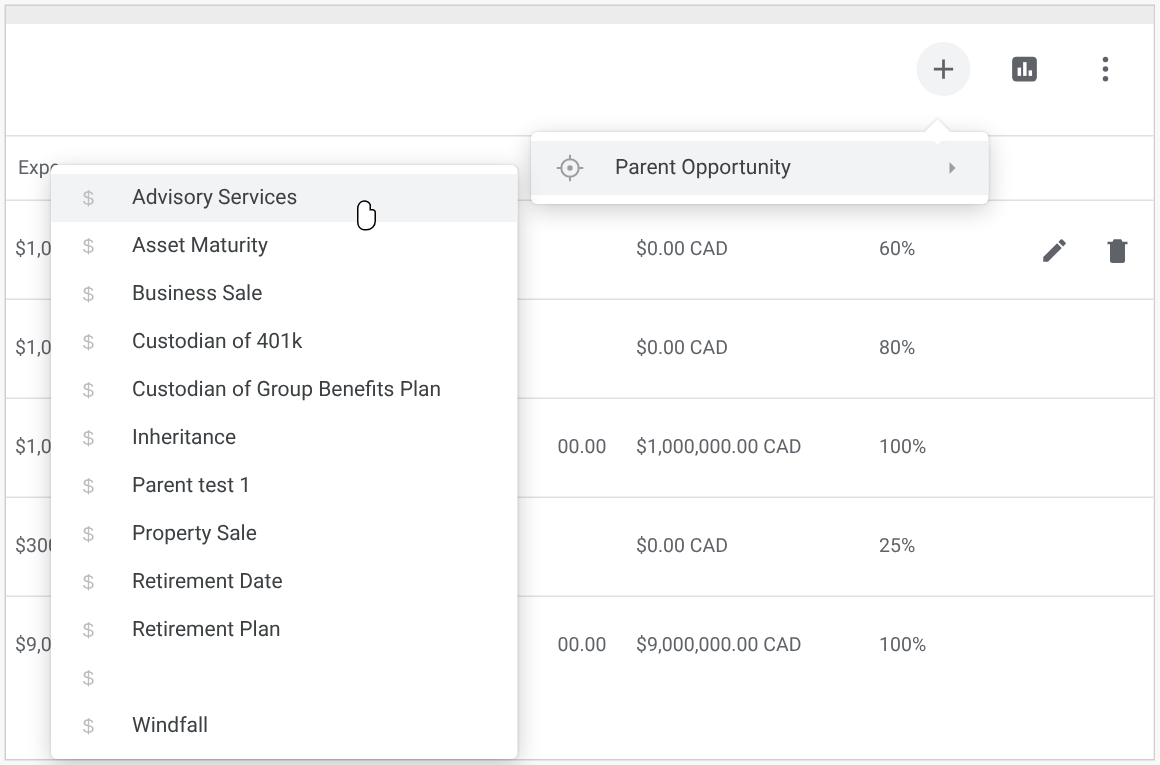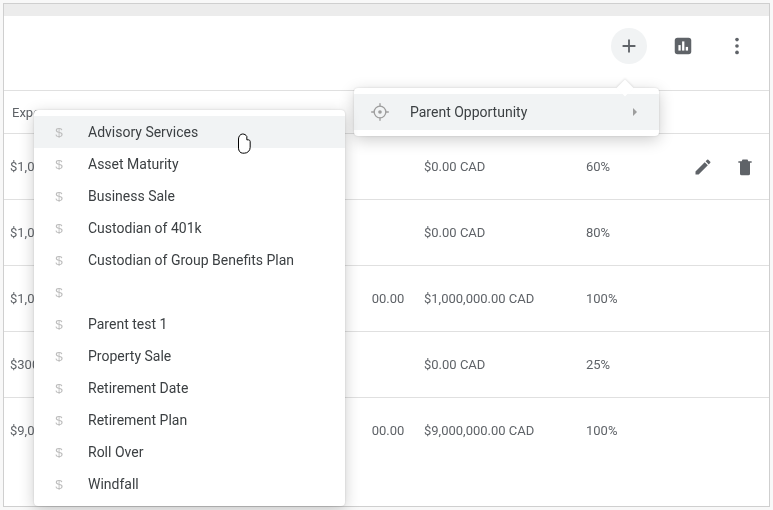--- a/index.html
+++ b/index.html
@@ -285,20 +285,21 @@
       <div class="dd-item">
         <svg class="dd-icon" viewBox="0 0 24 24">
             <text x="12" y="18" text-anchor="middle" font-size="18" fill="currentColor" font-family="Arial">$</text>
           </svg>
         <span class="dd-label">Custodian of Group Benefits Plan</span>
       </div>
       <div class="dd-item">
         <svg class="dd-icon" viewBox="0 0 24 24">
             <text x="12" y="18" text-anchor="middle" font-size="18" fill="currentColor" font-family="Arial">$</text>
           </svg>
+        <span class="dd-label">Inheritance</span>
       </div>
       <div class="dd-item">
         <svg class="dd-icon" viewBox="0 0 24 24">
             <text x="12" y="18" text-anchor="middle" font-size="18" fill="currentColor" font-family="Arial">$</text>
           </svg>
         <span class="dd-label">Parent test 1</span>
       </div>
       <div class="dd-item">
         <svg class="dd-icon" viewBox="0 0 24 24">
             <text x="12" y="18" text-anchor="middle" font-size="18" fill="currentColor" font-family="Arial">$</text>
@@ -314,21 +315,20 @@
       <div class="dd-item">
         <svg class="dd-icon" viewBox="0 0 24 24">
             <text x="12" y="18" text-anchor="middle" font-size="18" fill="currentColor" font-family="Arial">$</text>
           </svg>
         <span class="dd-label">Retirement Plan</span>
       </div>
       <div class="dd-item">
         <svg class="dd-icon" viewBox="0 0 24 24">
             <text x="12" y="18" text-anchor="middle" font-size="18" fill="currentColor" font-family="Arial">$</text>
           </svg>
-        <span class="dd-label">Roll Over</span>
       </div>
       <div class="dd-item">
         <svg class="dd-icon" viewBox="0 0 24 24">
             <text x="12" y="18" text-anchor="middle" font-size="18" fill="currentColor" font-family="Arial">$</text>
           </svg>
         <span class="dd-label">Windfall</span>
       </div>
     </div>
 
     <svg class="cursor" viewBox="0 0 24 28">

